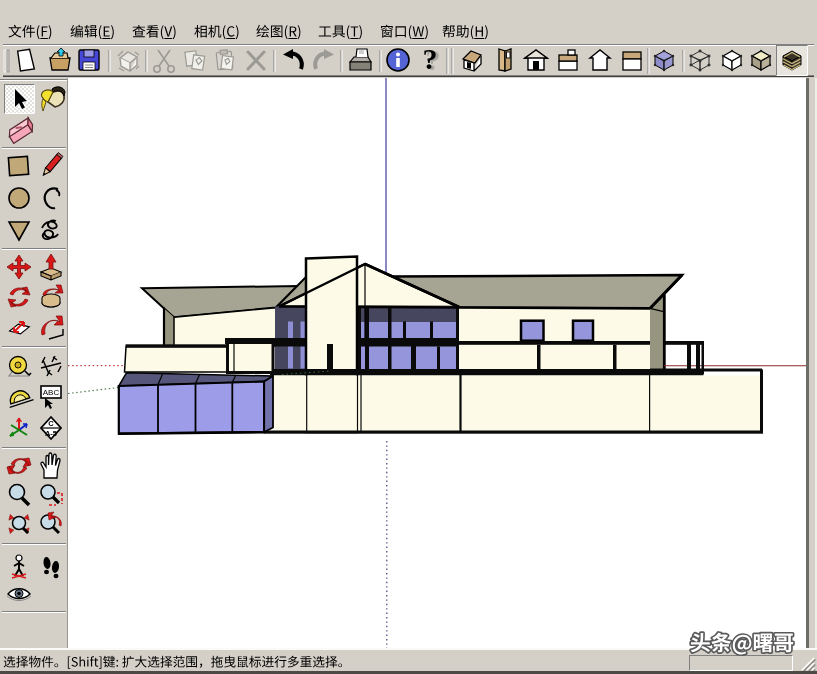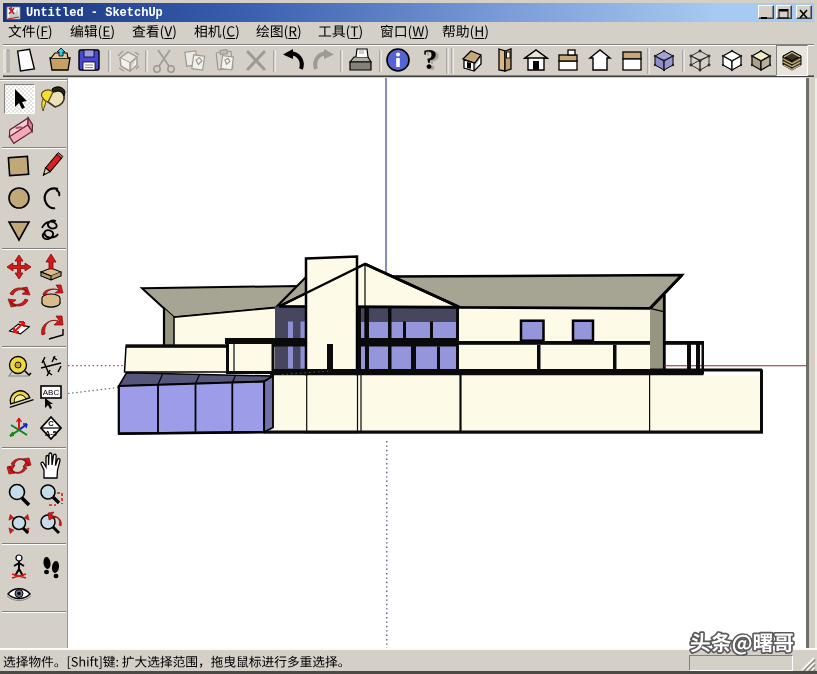--- a/index.html
+++ b/index.html
@@ -42,41 +42,20 @@
 }
 #vcb {
   position:absolute; left:689px; top:5px; width:104px; height:16px;
   border-top:1px solid #808080; border-left:1px solid #808080;
   border-bottom:1px solid #fff; border-right:1px solid #fff; background:#d4d0c8;
 }
 </style>
 </head>
 <body>
 <div id="win">
-  <div id="title">
-    <svg width="16" height="16" style="margin-left:3px" viewBox="0 0 16 16">
-      <rect x="1" y="2" width="13" height="12" fill="#fff" stroke="#888" stroke-width="0.8"></rect>
-      <path d="M2 13 L7 4 L9 8 L12 3 L13 13 Z" fill="#c8c8c8"></path>
-      <path d="M3 3 L8 9 M8 3 L3 9 M5 2 L5 6" stroke="#b02025" stroke-width="1.6" fill="none"></path>
-      <path d="M2 14 L13 12" stroke="#b02025" stroke-width="1.2"></path>
-    </svg>
-    <div class="ttext">Untitled - SketchUp</div>
-    <div id="tbtns">
-      <div class="tbtn" id="bmin"><svg width="14" height="12" viewBox="0 0 14 12">
-            <rect x="2" y="9" width="6" height="2" fill="#000"></rect>
-          </svg></div>
-      <div class="tbtn" id="bmax"><svg width="14" height="12" viewBox="0 0 14 12">
-            <rect x="2" y="1.5" width="9" height="8.5" fill="none" stroke="#000" stroke-width="1"></rect>
-            <rect x="2" y="1.5" width="9" height="2" fill="#000"></rect>
-          </svg></div>
-      <div class="tbtn" id="bclose" style="margin-left:4px"><svg width="14" height="12" viewBox="0 0 14 12">
-            <path d="M3 2 L10 10 M10 2 L3 10" stroke="#000" stroke-width="1.6"></path>
-          </svg></div>
-    </div>
-  </div>
   <div id="menubar"></div>
   <div id="toolbar">
   <svg width="811" height="33" viewBox="0 0 811 33">
 
     <line x1="0" y1="0.5" x2="811" y2="0.5" stroke="#808080"></line>
     <line x1="0" y1="1.5" x2="811" y2="1.5" stroke="#ffffff"></line>
 
     <line x1="0" y1="31.5" x2="811" y2="31.5" stroke="#808080"></line>
     <line x1="0" y1="32.5" x2="811" y2="32.5" stroke="#404040"></line>
 

